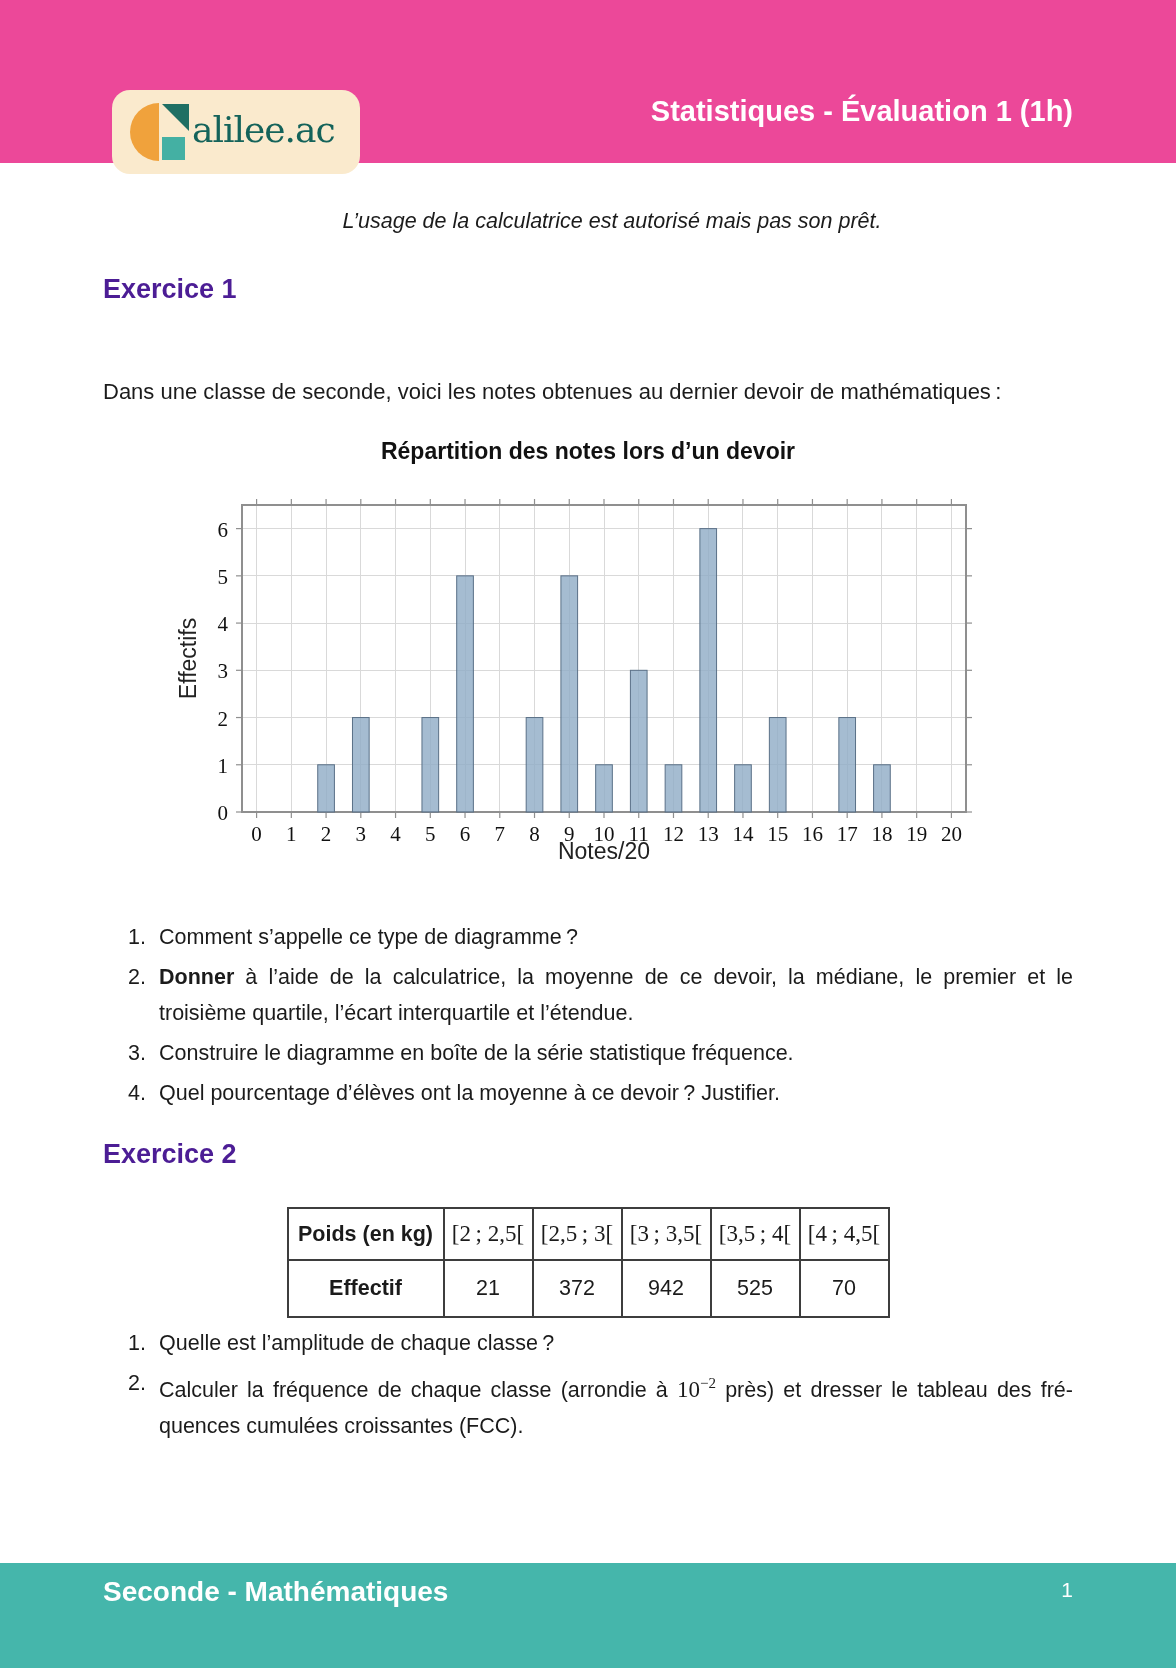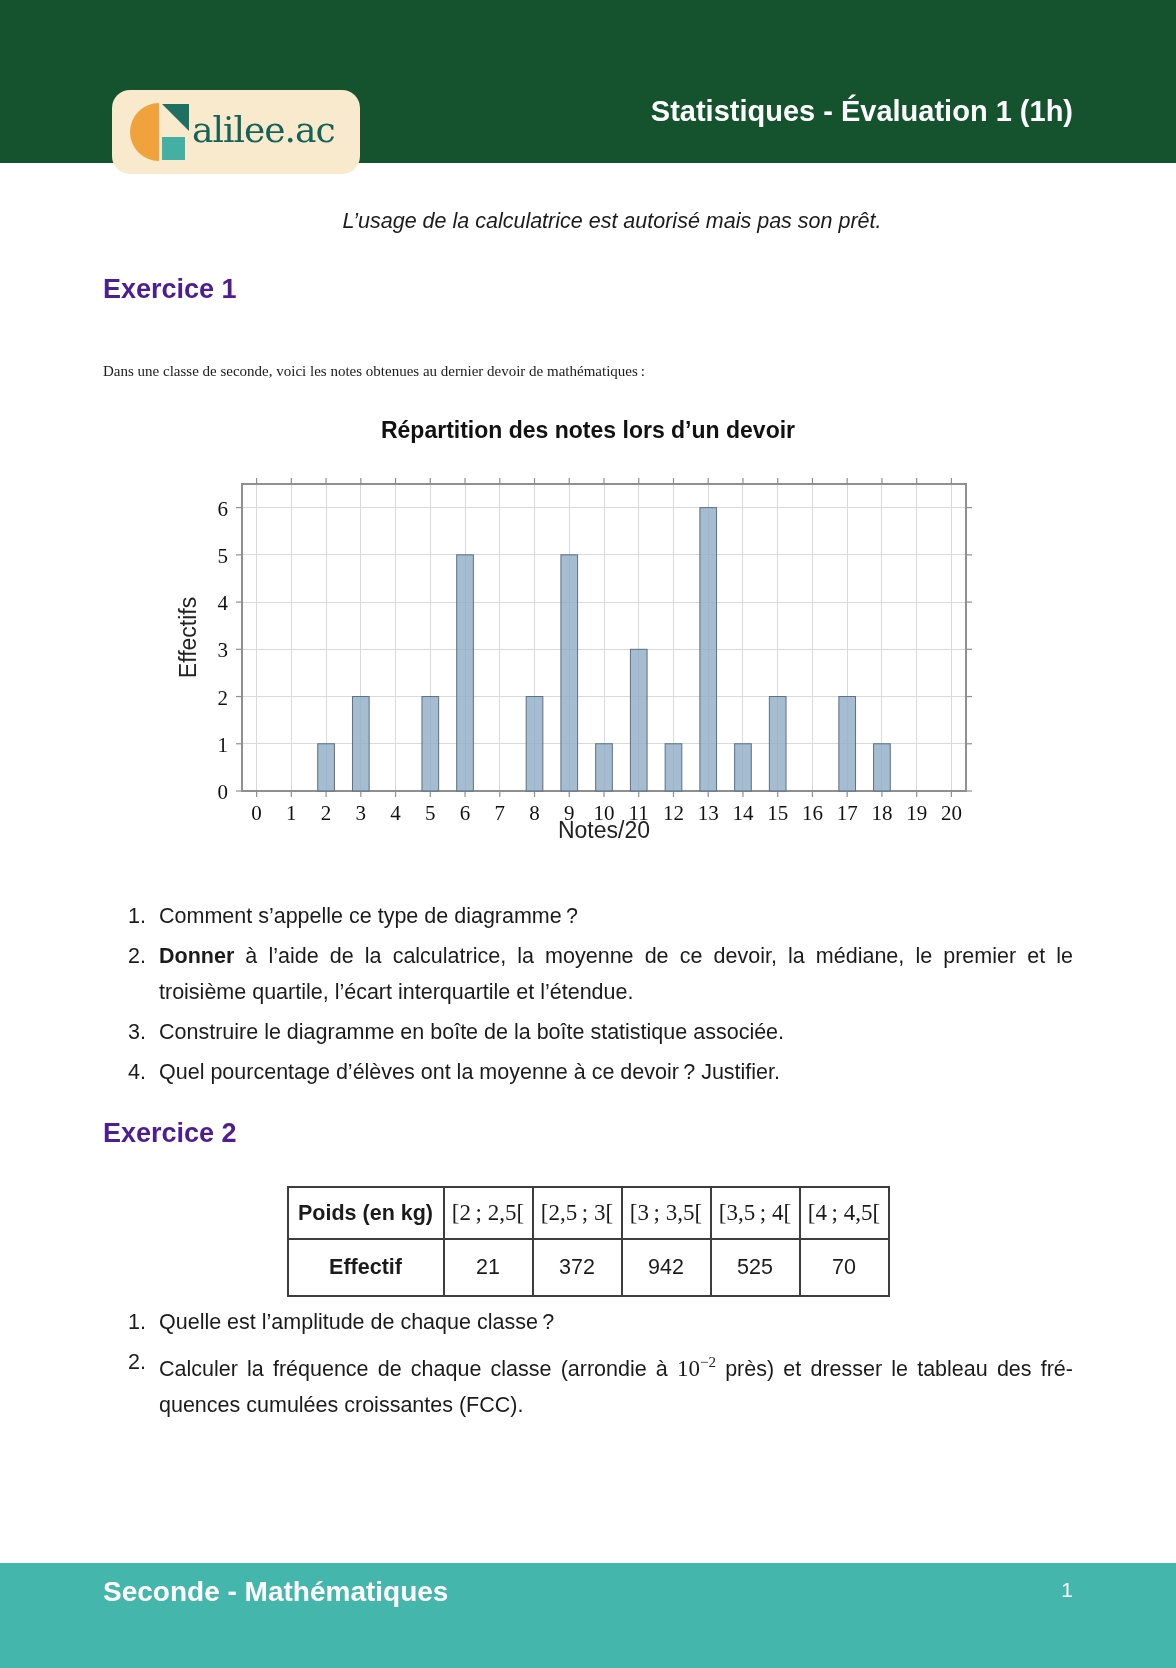--- a/index.html
+++ b/index.html
@@ -3,21 +3,21 @@
 <meta charset="utf-8">
 <style>
   * { margin:0; padding:0; box-sizing:border-box; }
   body { background:#888; }
   .page {
     position:relative; width:1176px; height:1668px; margin:0 auto;
     background:#ffffff; overflow:hidden;
     font-family:"Liberation Sans", sans-serif; color:#1b1b1b;
   }
   
-  .band { background:#14532d; }
+  .band { background:#ec4899; }
   .header { position:relative; height:163px; }
   .logo {
     position:absolute; left:112px; top:90px; width:248px; height:84px;
     background:#faeacd; border-radius:18px; z-index:2;
     display:flex; align-items:center; padding-left:18px;
   }
   .logo-mark { display:flex; align-items:center; height:58px; }
   .logo-half-disc { width:29px; height:58px; background:#f0a23c; border-radius:29px 0 0 29px; }
   .logo-col { display:flex; flex-direction:column; justify-content:space-between; height:56px; margin-left:3px; }
   .logo-triangle { width:27px; height:27px; background:#1f6f63; clip-path:polygon(0 0,100% 0,100% 100%); }
@@ -31,21 +31,21 @@
     font-size:29px; font-weight:bold; color:#ffffff;
   }
   
   .notice {
     margin-top:46px; text-align:center; font-style:italic; font-size:21.5px;margin-left:48px;
   }
   .ex-heading {
     margin:40px 103px 0; font-size:27px; font-weight:bold; color:#4c1d95;
   }
   .ex-heading.second { margin-top:28px; }
-  .para { margin:48px 103px 0; font-size:15px; line-height:36px;font-family:Liberation Serif, serif; }
+  .para { margin:69px 103px 0; font-size:22px; line-height:36px; }
   .para.justify { text-align:justify; margin-top:30px; }
   .chart-title { margin-top:28px; text-align:center; font-size:23px; font-weight:bold; color:#111; }
   .chart-wrap { width:820px; margin:0 auto; }
   
   .qlist { margin:0 103px; padding-left:25px; font-size:21.5px; }
   .qlist.first { margin-top:50px; }
   .qlist.second { margin-top:7px; }
   .q { display:flex; line-height:36px; margin-top:4px; }
   .q:first-child { margin-top:0; }
   .qnum { width:18px; text-align:right; margin-right:13px; flex:none; }
@@ -239,21 +239,21 @@
     <div class="q">
       <span class="qnum">1.</span>
       <div class="qtext">Comment s’appelle ce type de diagramme ?</div>
     </div>
     <div class="q">
       <span class="qnum">2.</span>
       <div class="qtext justify"><b>Donner</b><span> à l’aide de la calculatrice, la moyenne de ce devoir, la médiane, le premier et le troisième quartile, l’écart interquartile et l’étendue.</span></div>
     </div>
     <div class="q">
       <span class="qnum">3.</span>
-      <div class="qtext">Construire le diagramme en boîte de la boîte statistique associée.</div>
+      <div class="qtext">Construire le diagramme en boîte de la série statistique fréquence.</div>
     </div>
     <div class="q">
       <span class="qnum">4.</span>
       <div class="qtext">Quel pourcentage d’élèves ont la moyenne à ce devoir ? Justifier.</div>
     </div>
   </div>
 
   <div class="ex-heading second">Exercice 2</div>
 
   <table class="weights-table">

